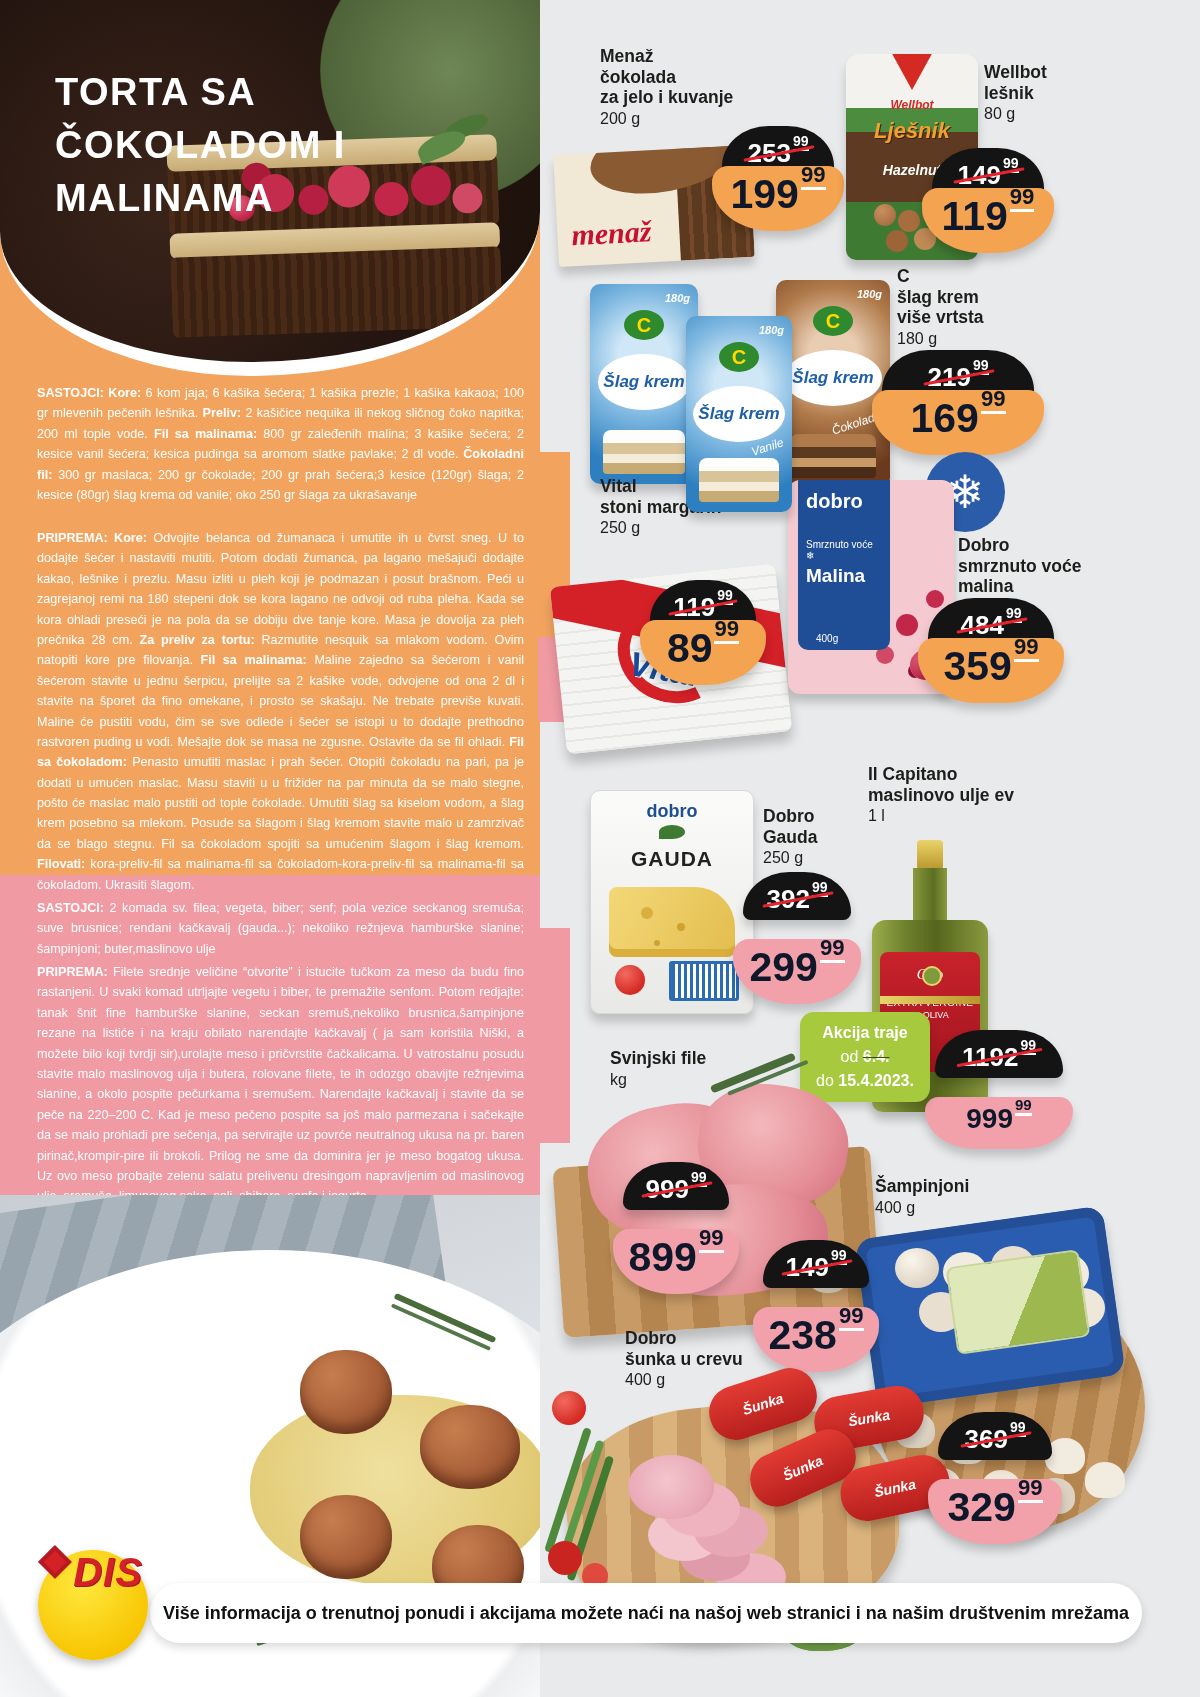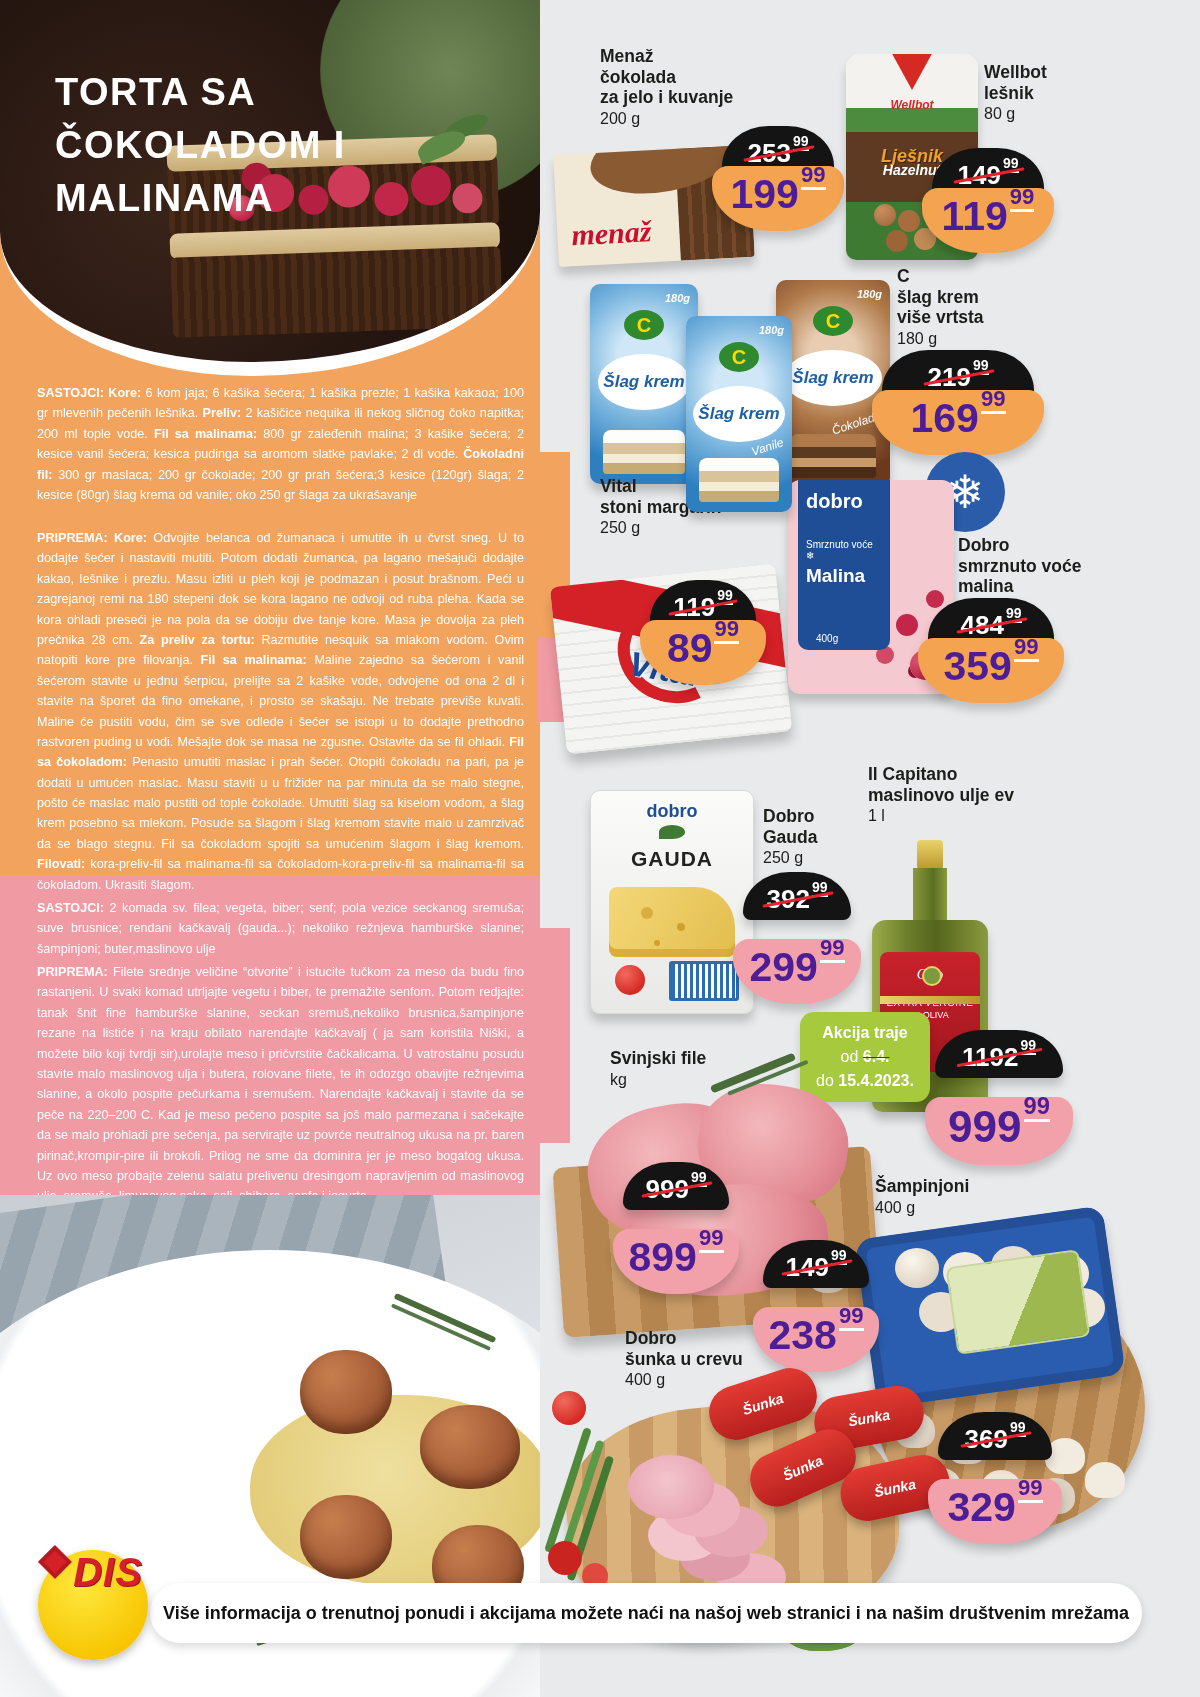--- a/index.html
+++ b/index.html
@@ -52,30 +52,30 @@
   .rosemary.s1{left:390px;top:120px;transform:rotate(24deg);}
   .rosemary.s2{left:250px;top:420px;transform:rotate(-18deg);}
   
   .plabel{position:absolute;color:#1d1d1b;}
   .pname{font-weight:700;font-size:17.5px;line-height:1.18;white-space:pre-line;}
   .pqty{font-weight:400;font-size:16px;margin-top:2px;}
   
   .badge{position:absolute;text-align:center;filter:drop-shadow(0 7px 5px rgba(0,0,0,.18));}
   .b-top{position:relative;margin:0 10px;background:#141414;color:#fff;z-index:1;
          border-radius:60px 60px 10px 10px / 52px 52px 10px 10px;padding:14px 4px 8px;}
-  .b-bot{position:relative;margin-top:-8px;color:#4c1d95;z-index:2;
+  .b-bot{position:relative;margin-top:-8px;color:#0f172a;z-index:2;
          border-radius:16px 16px 60px 60px / 16px 16px 46px 46px;padding:8px 4px 16px;}
   .b-bot.orange{background:#f4a351;} .b-bot.pink{background:#f2a1aa;margin-top:19px;}
   .oldp{position:relative;display:inline-block;font-weight:700;font-size:26px;line-height:1;}
   .oldp sup{font-size:.54em;position:relative;top:-.45em;margin-left:2px;border-bottom:2px solid #fff;}
   .strike{position:absolute;left:-8%;right:-10%;top:46%;height:3px;background:#e3232e;
           transform:rotate(-11deg);border-radius:2px;}
   .newp{display:inline-block;font-weight:700;font-size:41px;line-height:1;}
   .newp sup{font-size:.54em;position:relative;top:-.5em;margin-left:2px;border-bottom:3px solid #fff;}
-  .newp.smaller{font-size:44px;}
+  .newp.smaller{font-size:28px;}
   
   .promo{position:absolute;left:800px;top:1012px;width:118px;background:#a6c93e;border-radius:14px;
          color:#fff;text-align:center;padding:9px 6px;font-size:16px;line-height:1.5;
          box-shadow:0 6px 8px rgba(0,0,0,.15);}
   .promo .b1{font-weight:700;}
   .promo .dstruck{text-decoration:line-through;text-decoration-color:#3c4b12;font-weight:700;}
   .promo .b3 b{font-weight:700;}
   
   .freezer{position:absolute;left:925px;top:452px;width:80px;height:80px;border-radius:50%;
            background:#2a5caa;color:#fff;display:flex;align-items:center;justify-content:center;
@@ -92,22 +92,22 @@
   .choco .mbrand{position:absolute;left:14px;bottom:14px;color:#c8102e;font-weight:700;
          font-style:italic;font-size:30px;font-family:"Liberation Serif",serif;}
   
   .wbag{left:846px;top:54px;width:132px;height:206px;border-radius:14px 14px 10px 10px;overflow:hidden;
         background:linear-gradient(#f3f2ee 0 26%,#4c8c3f 26% 38%,#5d3a21 38% 72%,#3f7a33 72% 100%);
         box-shadow:0 8px 10px rgba(0,0,0,.18);}
   .wbag .ribbon{position:absolute;left:50%;top:-4px;width:0;height:0;margin-left:-22px;
         border-left:22px solid transparent;border-right:22px solid transparent;border-top:40px solid #d42a23;}
   .wbag .wb{position:absolute;top:44px;width:100%;text-align:center;color:#d42a23;font-weight:700;
         font-size:12px;font-style:italic;}
-  .wbag .lj{position:absolute;top:92px;width:100%;text-align:center;color:#f0a030;font-weight:700;
-        font-style:italic;font-size:18px;text-shadow:1px 1px 0 #3a2312;}
+  .wbag .lj{position:absolute;top:64px;width:100%;text-align:center;color:#f0a030;font-weight:700;
+        font-style:italic;font-size:22px;text-shadow:1px 1px 0 #3a2312;}
   .wbag .hz{position:absolute;top:108px;width:100%;text-align:center;color:#fff;font-weight:700;
         font-size:14px;font-style:italic;}
   .wbag .nuts{position:absolute;left:28px;top:150px;width:22px;height:22px;border-radius:50%;
         background:radial-gradient(circle at 35% 30%,#c98f5f,#9c6437);
         box-shadow:24px 6px 0 #a86d3e,48px -2px 0 #b57a47,12px 26px 0 #9c6437,40px 24px 0 #c08a55,64px 18px 0 #a86d3e;}
   
   .slag{border-radius:10px;overflow:hidden;box-shadow:0 8px 10px rgba(0,0,0,.2);margin-top:16px;}
   .slag.sa{left:590px;top:268px;width:108px;height:200px;}
   .slag.sb{left:686px;top:300px;width:106px;height:196px;z-index:2;}
   .slag.sc{left:776px;top:264px;width:114px;height:208px;}

